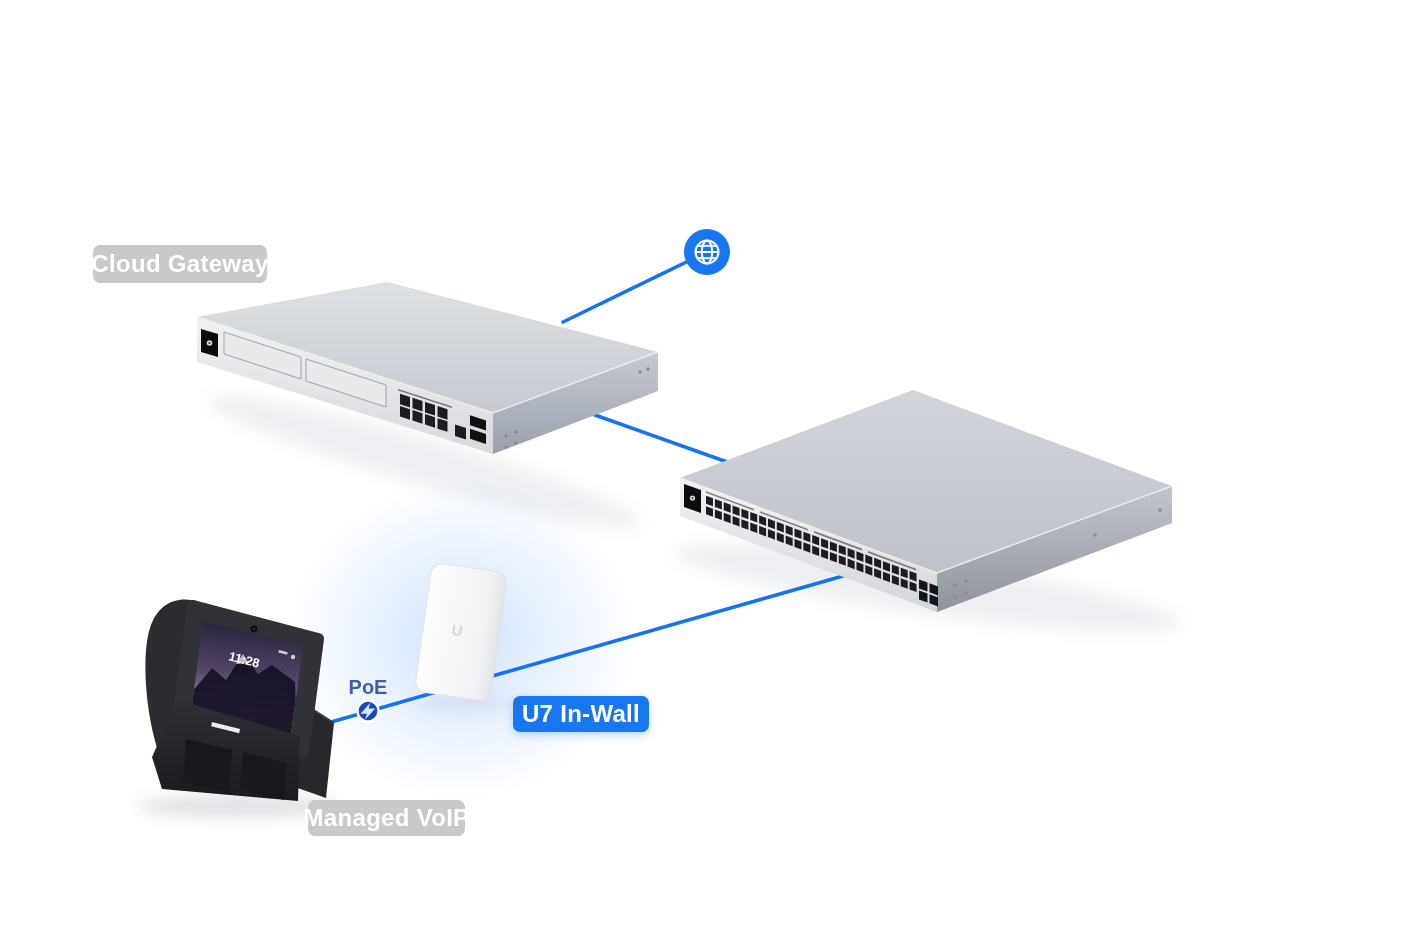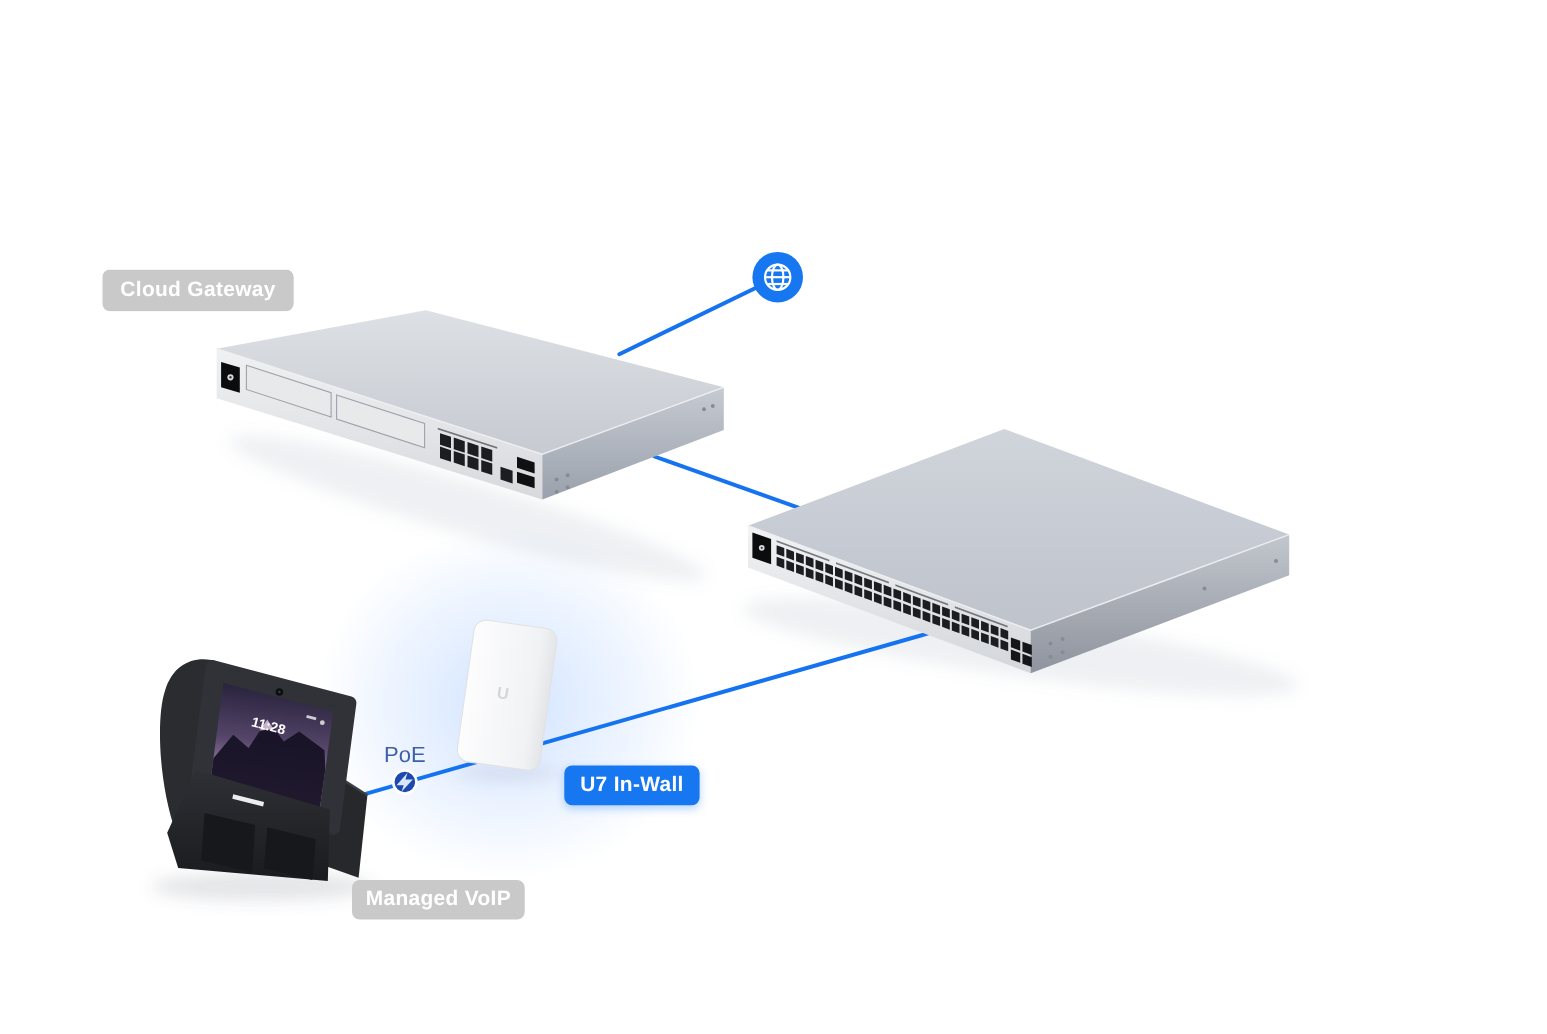--- a/index.html
+++ b/index.html
@@ -11,31 +11,31 @@
     overflow:hidden;
     font-family:"Liberation Sans", sans-serif;
   }
   .stage svg{position:absolute;left:0;top:0;}
   .chip{
     position:absolute;
     display:flex;align-items:center;justify-content:center;
     border-radius:7px;
     color:#ffffff;
     font-weight:bold;
-    font-size:19px;
+    font-size:24px;
     letter-spacing:.3px;
     white-space:nowrap;
   }
   .chip--gray{background:#c9c9c9;}
   .chip--blue{background:#1677f0;box-shadow:0 3px 8px rgba(22,119,240,.30);}
   .poe-label{
     position:absolute;
     left:338px;top:676px;width:60px;
     text-align:center;
-    font-size:20px;font-weight:normal;
+    font-size:20px;font-weight:bold;
     color:#3d5fa8;
   }
 </style>
 </head>
 <body>
 
 <div class="stage">
 
 <svg width="1406" height="940" viewBox="0 0 1406 940">
   <defs>
@@ -270,19 +270,19 @@
 
   <g>
     <circle cx="368" cy="711" r="10.5" stroke="#ffffff" stroke-width="2.4" fill="#1b49ae"></circle>
     <path d="M370.5,702.5 L360.5,713.8 L367,713.8 L365,719.8 L375.3,708.6 L368.6,708.6 Z" fill="#d9e6ff"></path>
   </g>
 </svg>
 
 <div class="chip chip--gray" style="left:93px;top:245px;width:174px;height:38px;">Cloud Gateway</div>
 
 
-<div class="chip chip--gray" style="left:320px;top:800px;width:157px;height:36px;">Managed VoIP</div>
-
-<div class="chip chip--blue" style="left:513px;top:696px;width:123px;height:36px;">U7 In-Wall</div>
+<div class="chip chip--gray" style="left:308px;top:800px;width:157px;height:36px;">Managed VoIP</div>
+
+<div class="chip chip--blue" style="left:513px;top:696px;width:136px;height:36px;">U7 In-Wall</div>
 
 <div class="poe-label">PoE</div>
 
 </div>
 
 </body></html>

